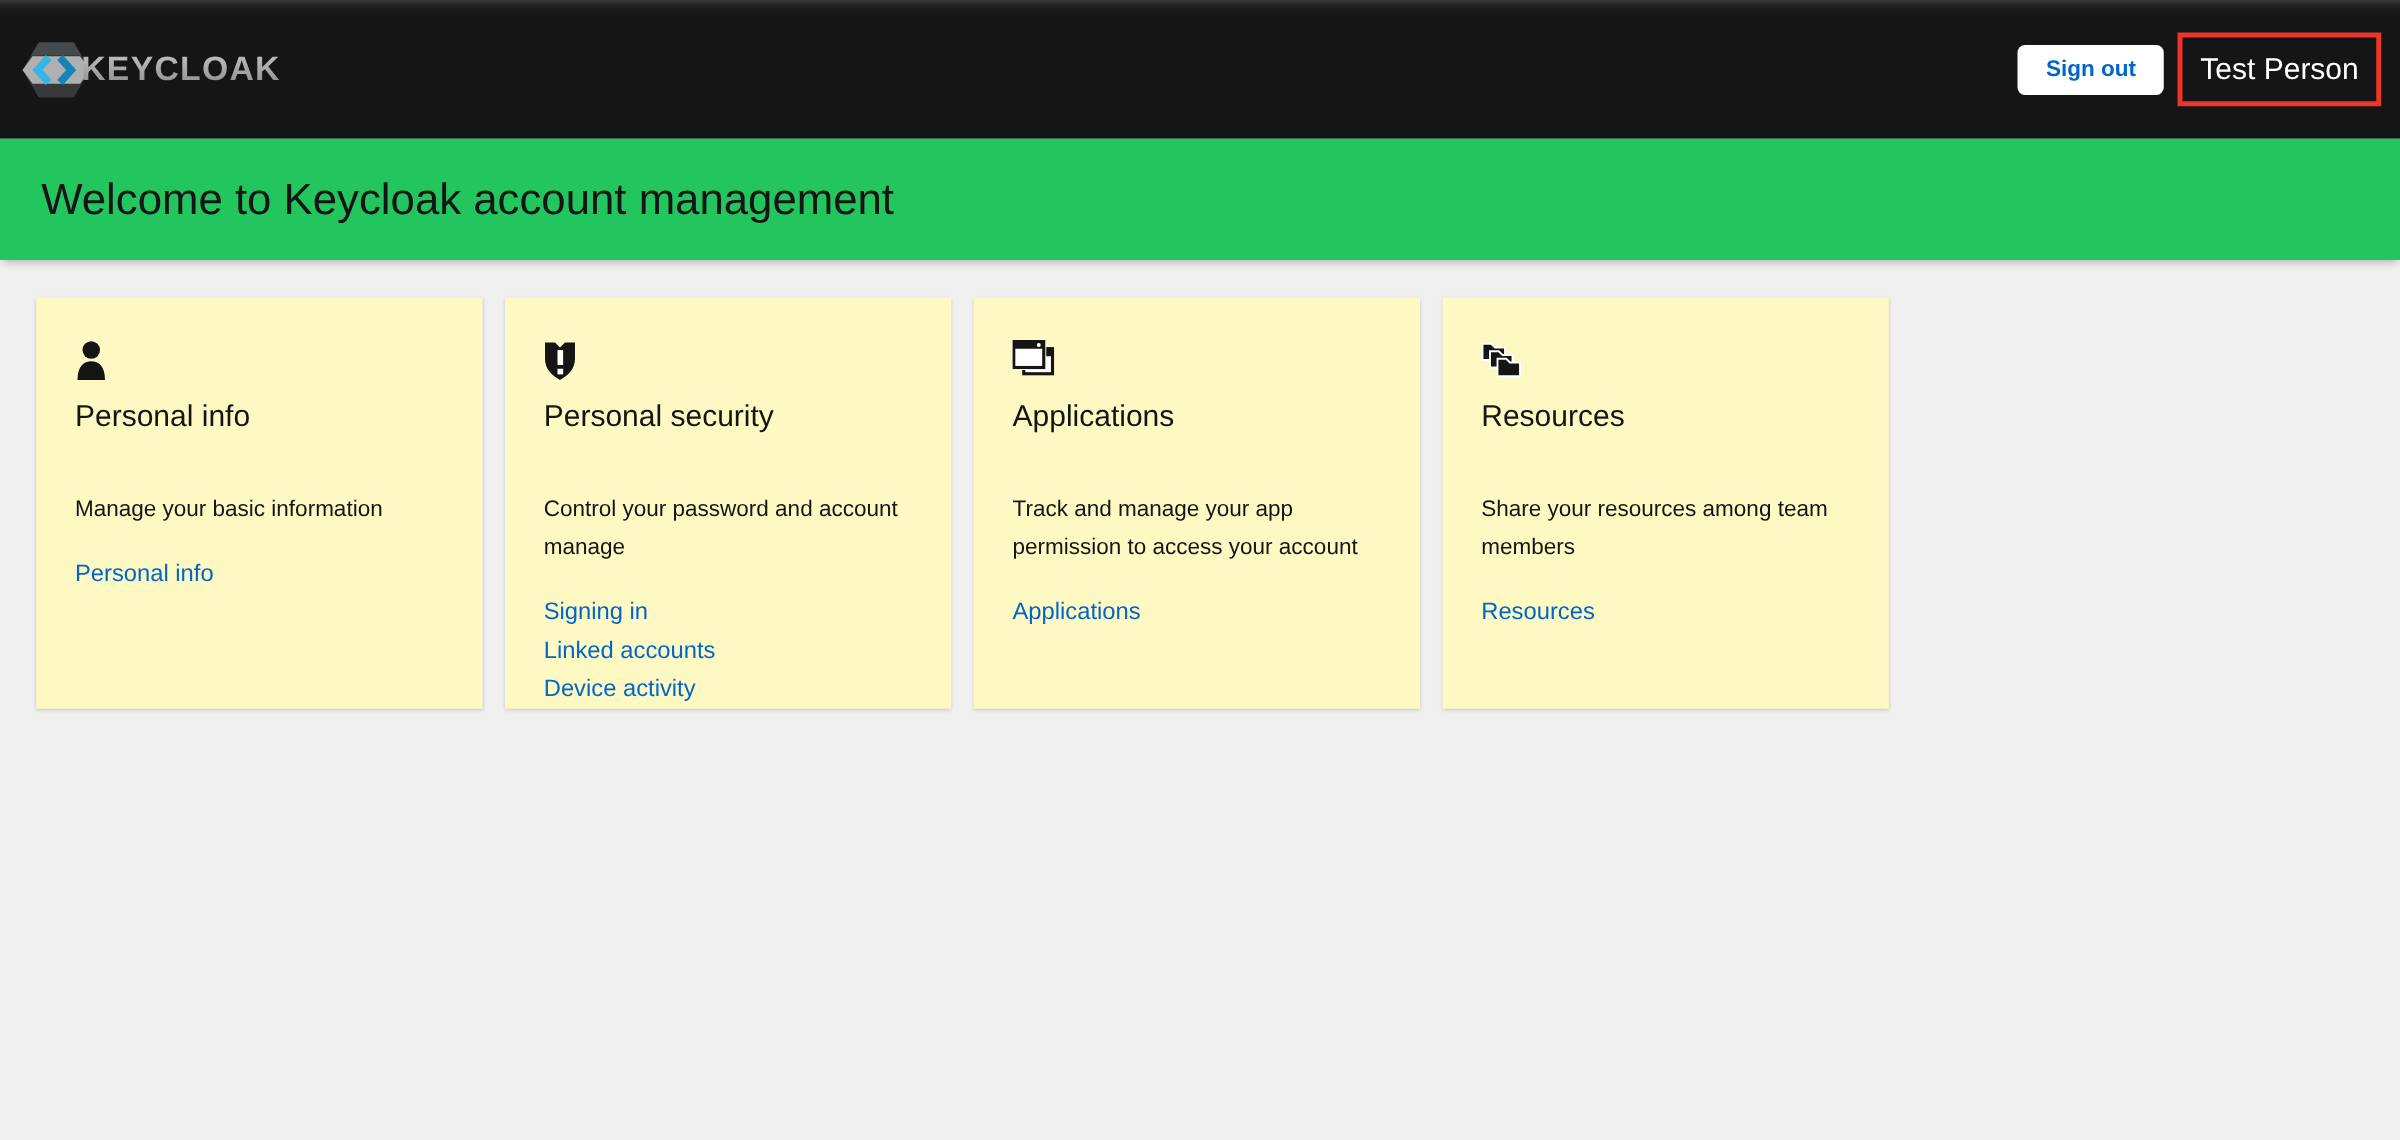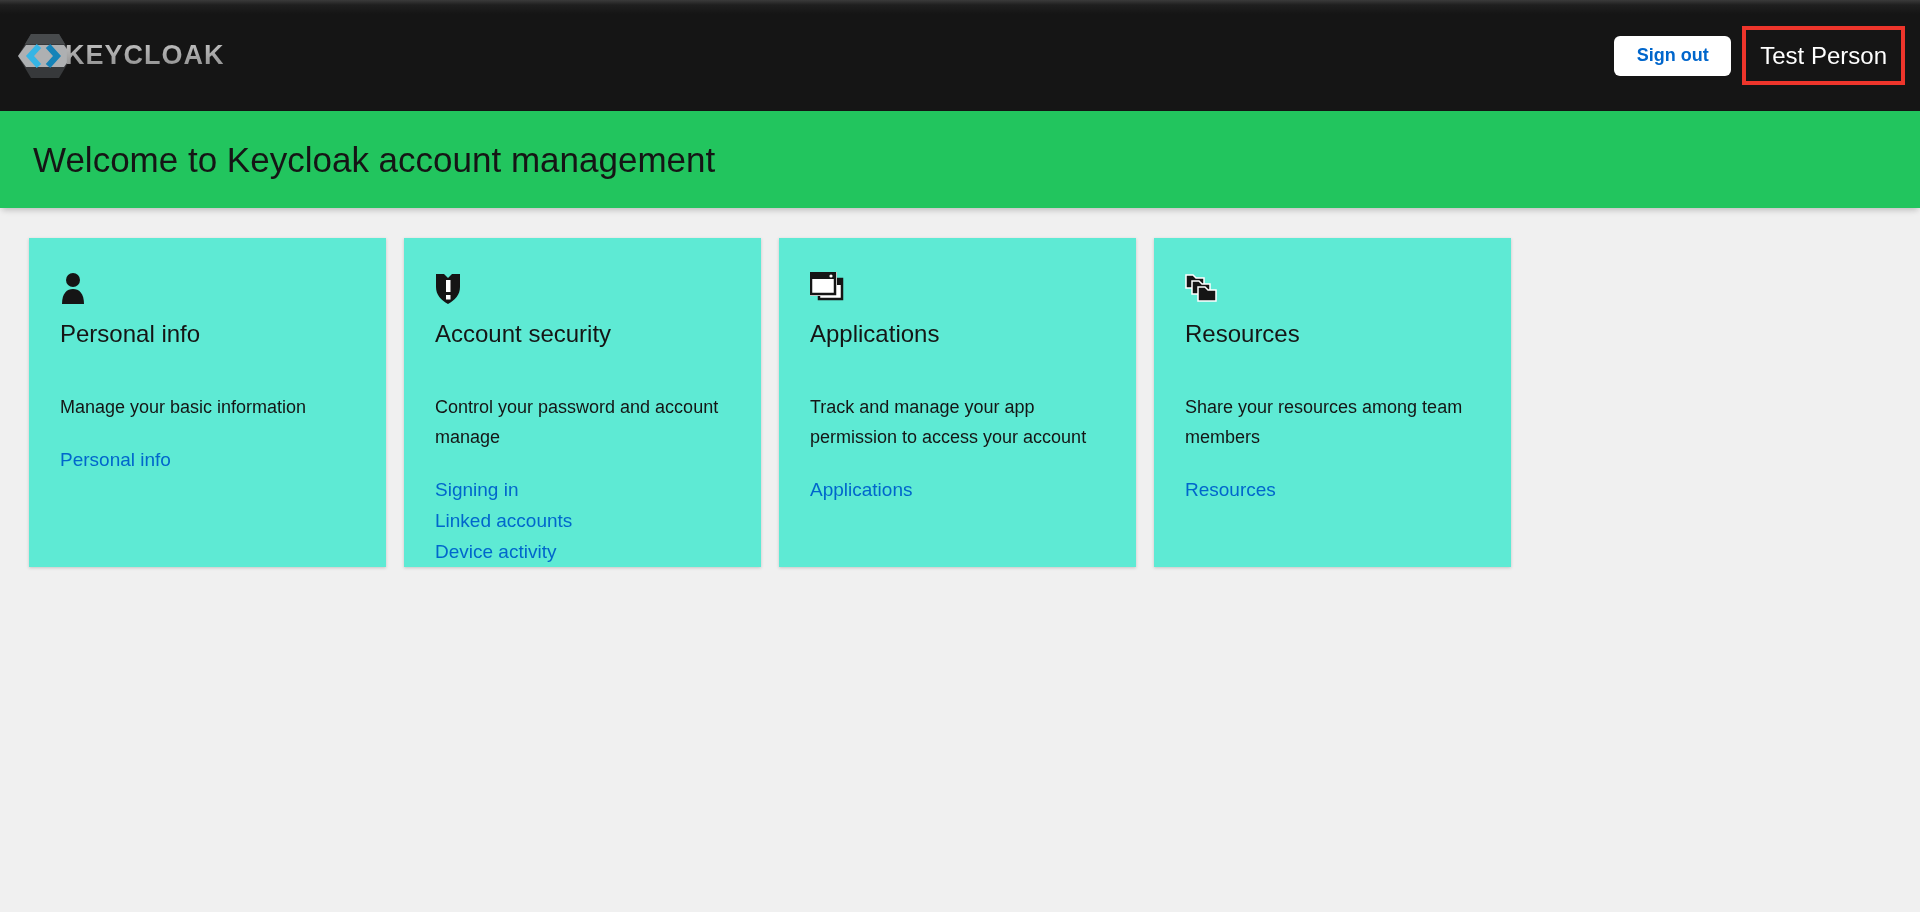--- a/index.html
+++ b/index.html
@@ -68,21 +68,21 @@
     z-index: 2;
   }
   .page-header h1 { font-size: 35px; font-weight: normal; color: #151515; }
 
   
   .content { padding: 30px 0 0 29px; }
   .cards { display: flex; gap: 18px; }
   .card {
     width: 357px;
     height: 329px;
-    background: #5eead4;
+    background: #fef9c3;
     box-shadow: 0 1px 3px rgba(3,3,3,0.18);
     padding: 34px 31px;
   }
   .card-icon { height: 32px; margin-bottom: 16px; }
   .card h2 { font-size: 24px; font-weight: normal; color: #151515; margin-bottom: 22px; }
   .card p { font-size: 18px; line-height: 30px; color: #151515; margin-bottom: 22px; margin-top: 44px; }
   .card-links a {
     display: block;
     font-size: 19px;
     line-height: 31px;
@@ -135,21 +135,21 @@
     </article>
 
     <article class="card">
       <div class="card-icon">
         <svg width="26" height="32" viewBox="0 0 26 32">
           <path d="M1 2 H9 L13 6 L17 2 H25 V15 C25 23 20 28 13 32 C6 28 1 23 1 15 Z" fill="#151515"></path>
           <rect x="11" y="8" width="4.5" height="12" fill="#ffffff"></rect>
           <rect x="11" y="23" width="4.5" height="4.5" fill="#ffffff"></rect>
         </svg>
       </div>
-      <h2>Account security</h2>
+      <h2>Personal security</h2>
       <p>Control your password and account manage</p>
       <nav class="card-links">
           <a href="#">Signing in</a>
           <a href="#">Linked accounts</a>
           <a href="#">Device activity</a>
         </nav>
     </article>
 
     <article class="card">
       <div class="card-icon">

